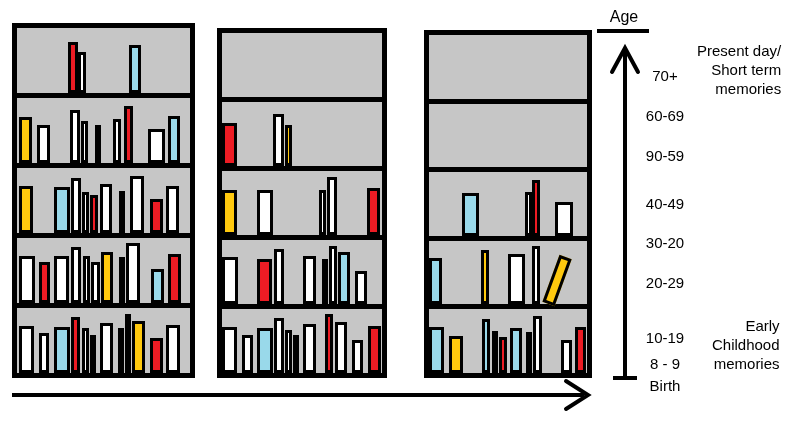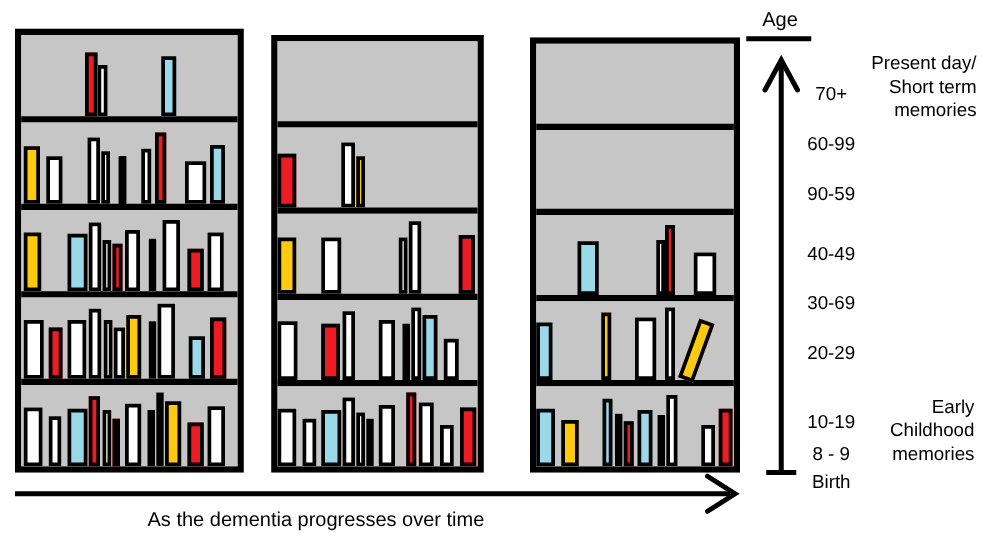--- a/index.html
+++ b/index.html
@@ -164,31 +164,30 @@
     </g>
     <g>
       <line x1="12" y1="395" x2="584" y2="395"></line>
       <polyline points="566,381 588,395 566,409"></polyline>
     </g>
   </svg>
 
   <div class="age-label">Age</div>
 
   <div class="tick" style="top:67px">70+</div>
-  <div class="tick" style="top:107px">60-99</div>
+  <div class="tick" style="top:107px">60-69</div>
   <div class="tick" style="top:147px">90-59</div>
   <div class="tick" style="top:195px">40-49</div>
-  <div class="tick" style="top:234px">30-69</div>
+  <div class="tick" style="top:234px">30-20</div>
   <div class="tick" style="top:274px">20-29</div>
   <div class="tick" style="top:329px">10-19</div>
   <div class="tick" style="top:355px">8 - 9</div>
   <div class="tick" style="top:377px">Birth</div>
 
   <div class="ann" style="left:697px;top:41px">Present day/
 Short term
 memories</div>
   <div class="ann" style="left:712px;top:316px">Early
 Childhood
 memories</div>
 
-  <div class="caption">As the dementia progresses over time</div>
 
 </div>
 
 </body></html>

